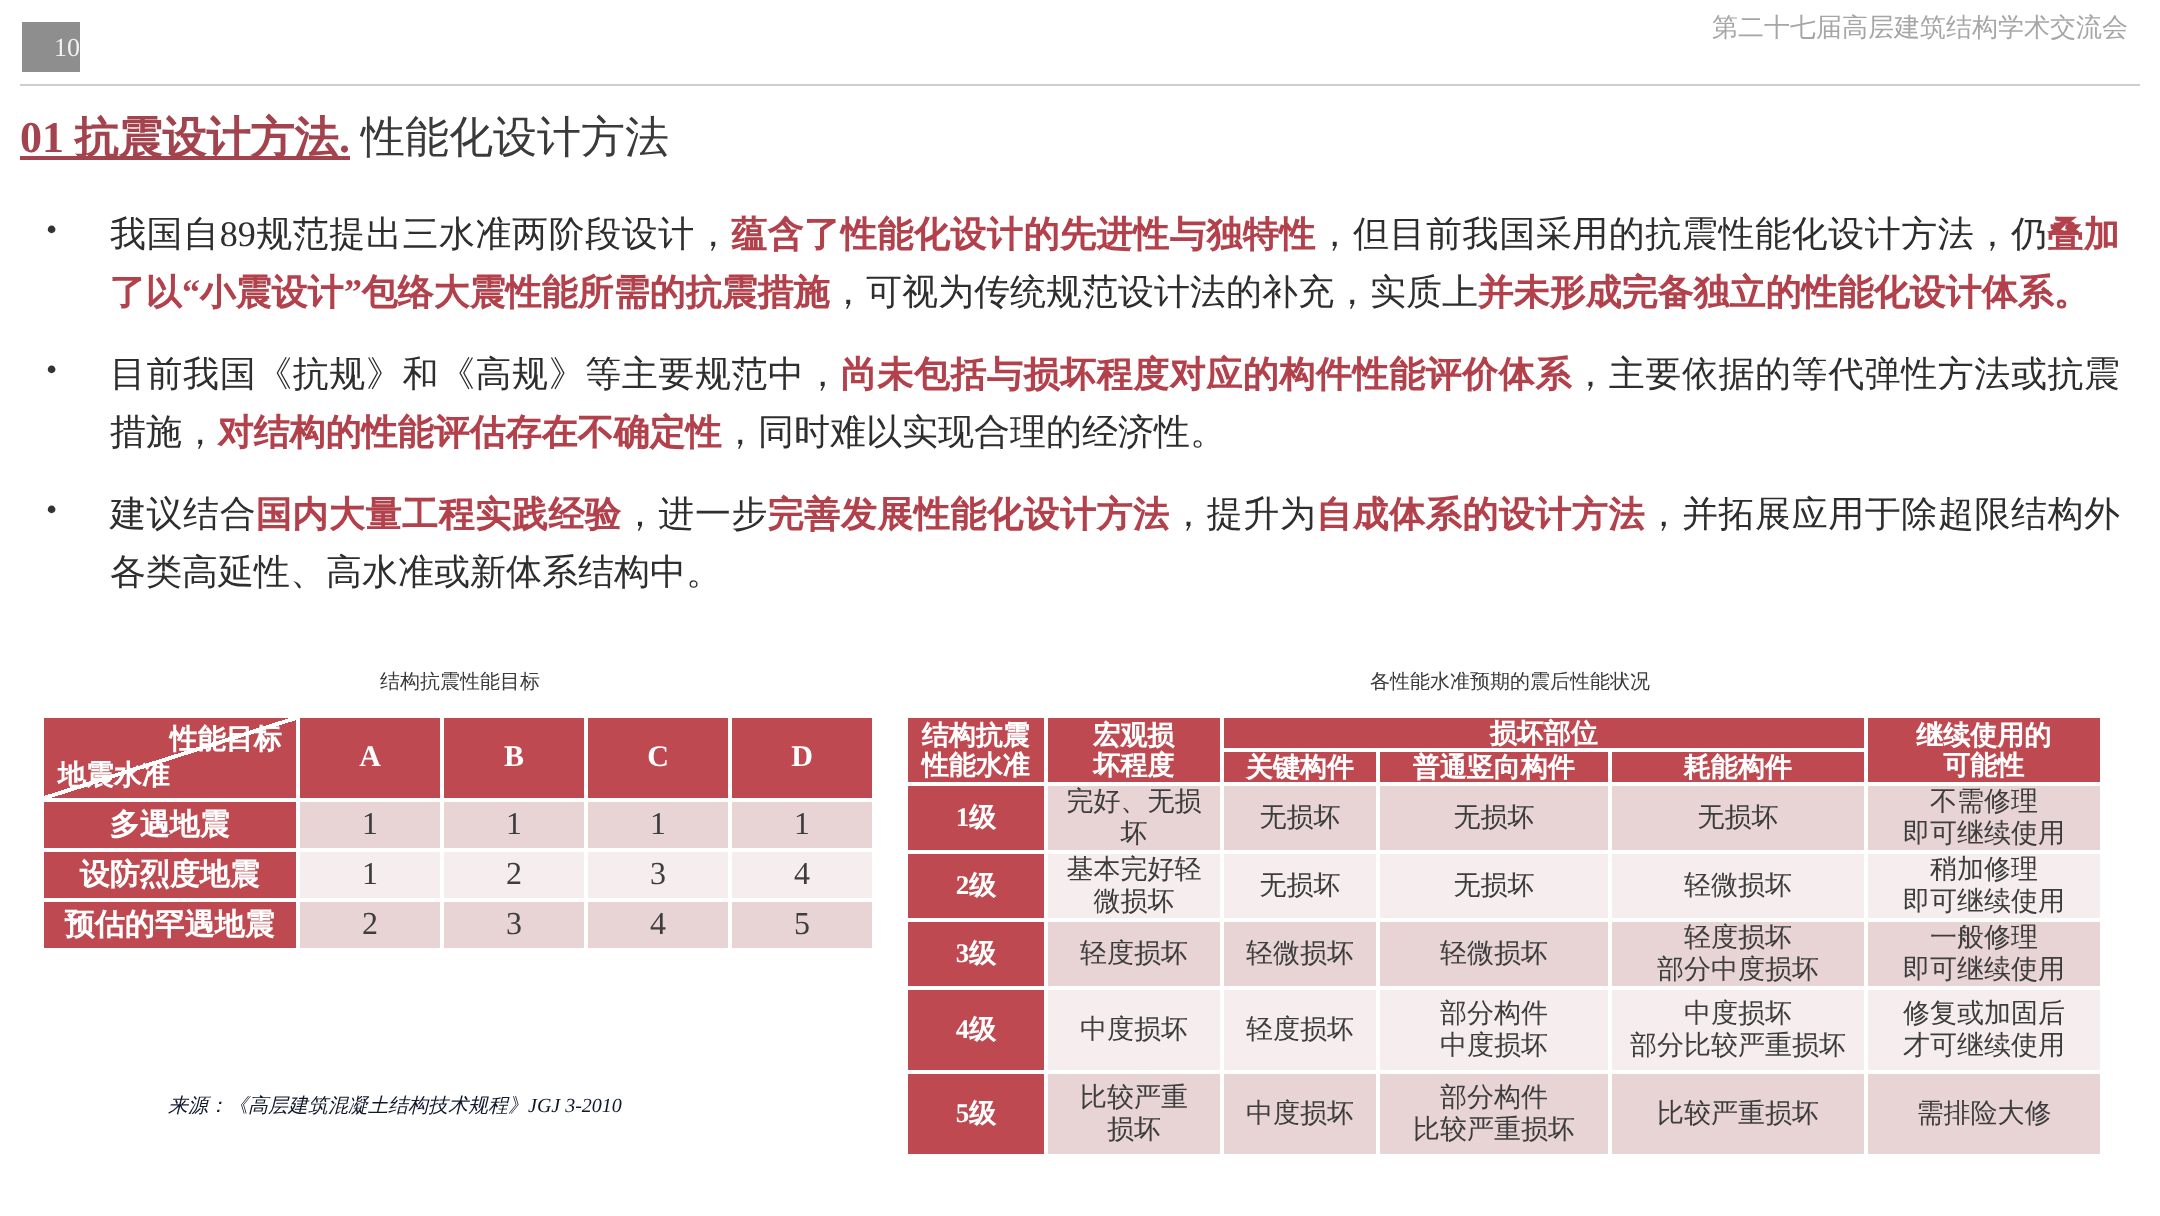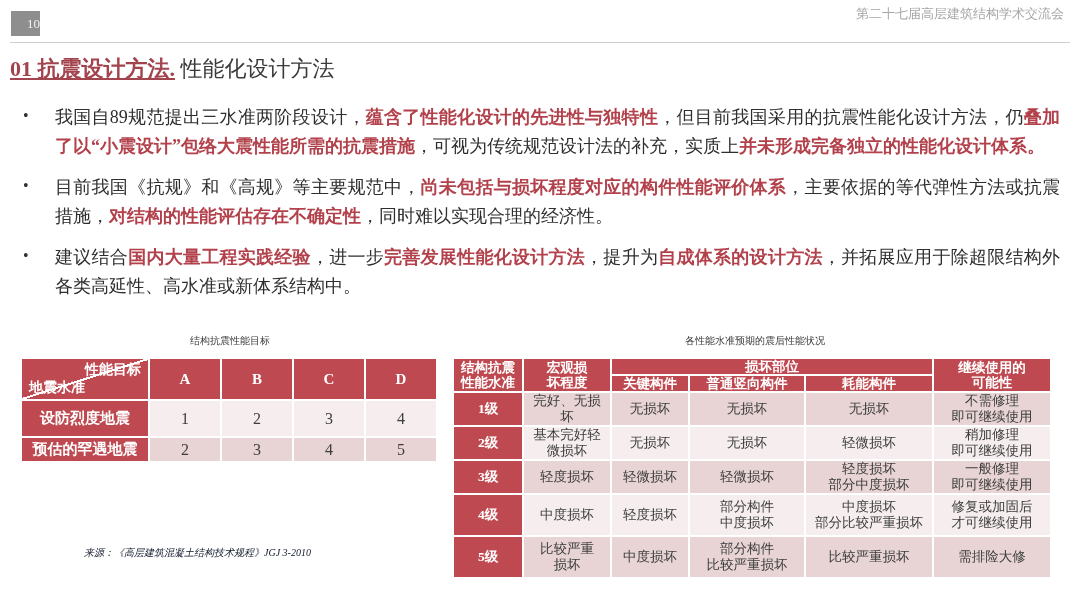--- a/index.html
+++ b/index.html
@@ -92,21 +92,28 @@
         <col style="width:70px">
       </colgroup>
     <tbody>
         <tr style="height:40px">
       <th class="hd corner"><span class="ct">性能目标</span><span class="cb">地震水准</span></th>
       <th class="hd">A</th>
       <th class="hd">B</th>
       <th class="hd">C</th>
       <th class="hd">D</th>
     </tr>
-    <tr style="height:35px">
+    <tr style="height:23px">
+      <td class="hd rowlabel">多遇地震</td>
+      <td class="band-a">1</td>
+      <td class="band-a">1</td>
+      <td class="band-a">1</td>
+      <td class="band-a">1</td>
+    </tr>
+    <tr style="height:23px">
       <td class="hd rowlabel">设防烈度地震</td>
       <td class="band-b">1</td>
       <td class="band-b">2</td>
       <td class="band-b">3</td>
       <td class="band-b">4</td>
     </tr>
     <tr style="height:23px">
       <td class="hd rowlabel">预估的罕遇地震</td>
       <td class="band-a">2</td>
       <td class="band-a">3</td>

